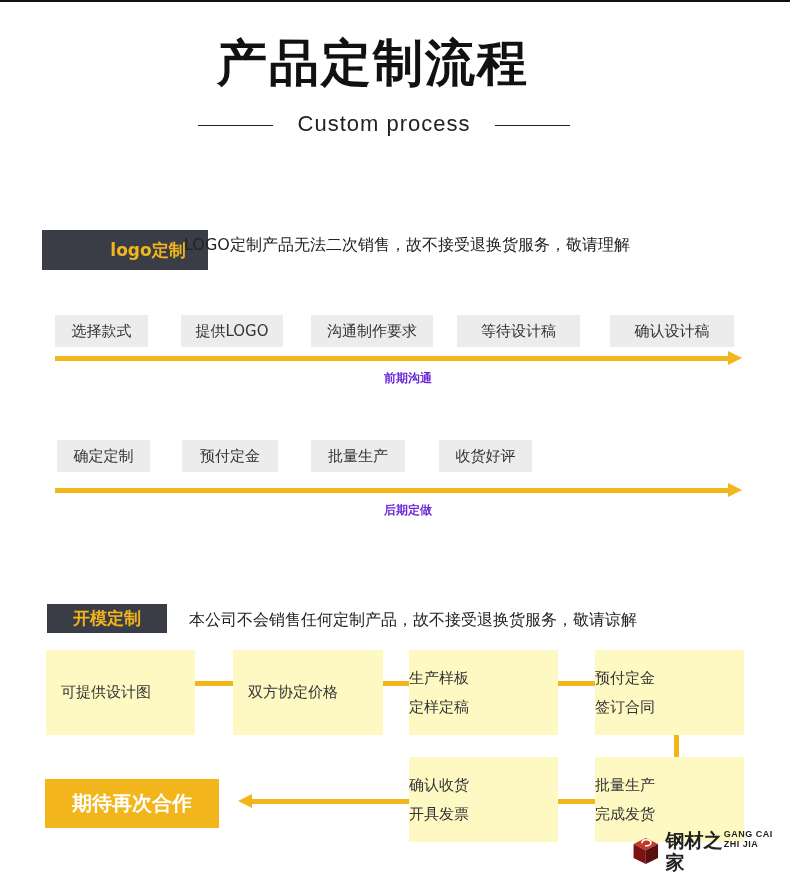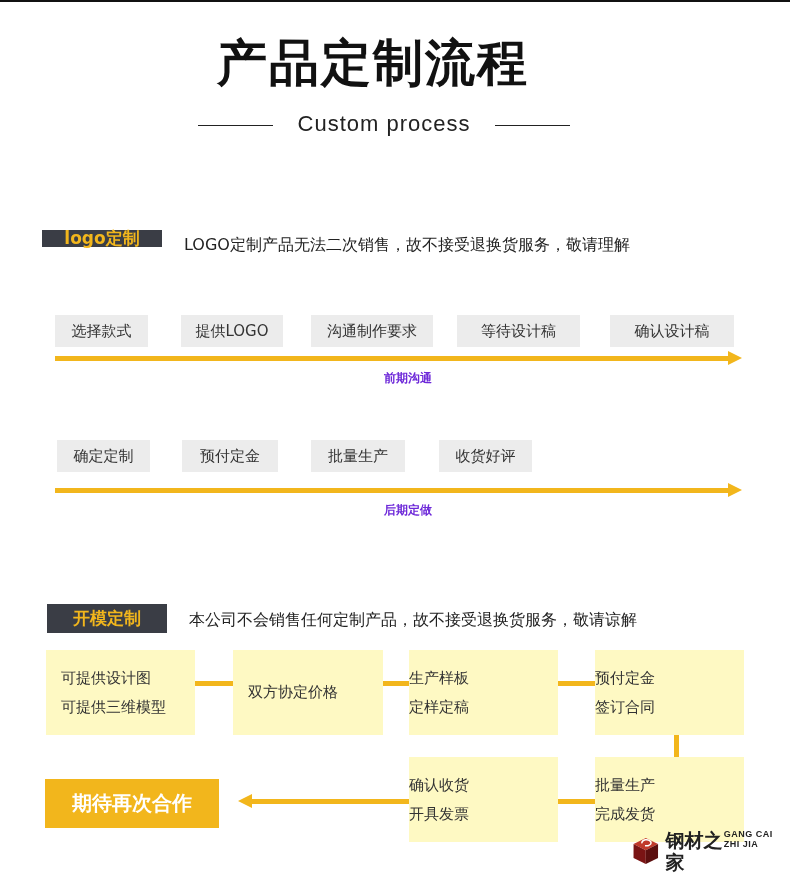--- a/index.html
+++ b/index.html
@@ -28,21 +28,21 @@
 </head>
 <body>
 
 <div class="abs topline"></div>
 
 <div class="abs title">产品定制流程</div>
 <div class="abs hline" style="left:198px;width:75px;"></div>
 <div class="abs subtitle">Custom process</div>
 <div class="abs hline" style="left:495px;width:75px;"></div>
 
-<div class="abs badge" style="left:42px;top:230px;width:120px;height:17px;">logo定制</div>
+<div class="abs badge" style="left:42px;top:230px;width:120px;height:40px;padding-left:46px;">logo定制</div>
 <div class="abs note" style="left:184px;top:235px;">LOGO定制产品无法二次销售，故不接受退换货服务，敬请理解</div>
 
 <div class="abs chip" style="left:55px;top:315px;width:93px;height:32px;">选择款式</div>
 <div class="abs chip" style="left:181px;top:315px;width:102px;height:32px;">提供LOGO</div>
 <div class="abs chip" style="left:311px;top:315px;width:122px;height:32px;">沟通制作要求</div>
 <div class="abs chip" style="left:457px;top:315px;width:123px;height:32px;">等待设计稿</div>
 <div class="abs chip" style="left:610px;top:315px;width:124px;height:32px;">确认设计稿</div>
 
 <div class="abs arrow-line" style="left:55px;top:356px;width:675px;"></div>
 <div class="abs arrow-head" style="left:728px;top:351px;"></div>
@@ -55,21 +55,20 @@
 
 <div class="abs arrow-line" style="left:55px;top:488px;width:675px;"></div>
 <div class="abs arrow-head" style="left:728px;top:483px;"></div>
 <div class="abs phase" style="left:308px;top:502px;width:200px;">后期定做</div>
 
 <div class="abs badge" style="left:47px;top:604px;width:120px;height:29px;">开模定制</div>
 <div class="abs note" style="left:189px;top:610px;">本公司不会销售任何定制产品，故不接受退换货服务，敬请谅解</div>
 
 <div class="abs card left" style="left:46px;top:650px;width:134px;height:85px;">
   <span>可提供设计图</span>
-  <span>可提供三维模型</span>
 </div>
 <div class="abs connector" style="left:195px;top:681px;width:38px;height:5px;"></div>
 <div class="abs card left" style="left:233px;top:650px;width:135px;height:85px;">
   <span>双方协定价格</span>
 </div>
 <div class="abs connector" style="left:383px;top:681px;width:26px;height:5px;"></div>
 <div class="abs card center" style="left:409px;top:650px;width:149px;height:85px;">
   <span>生产样板</span>
   <span>定样定稿</span>
 </div>

